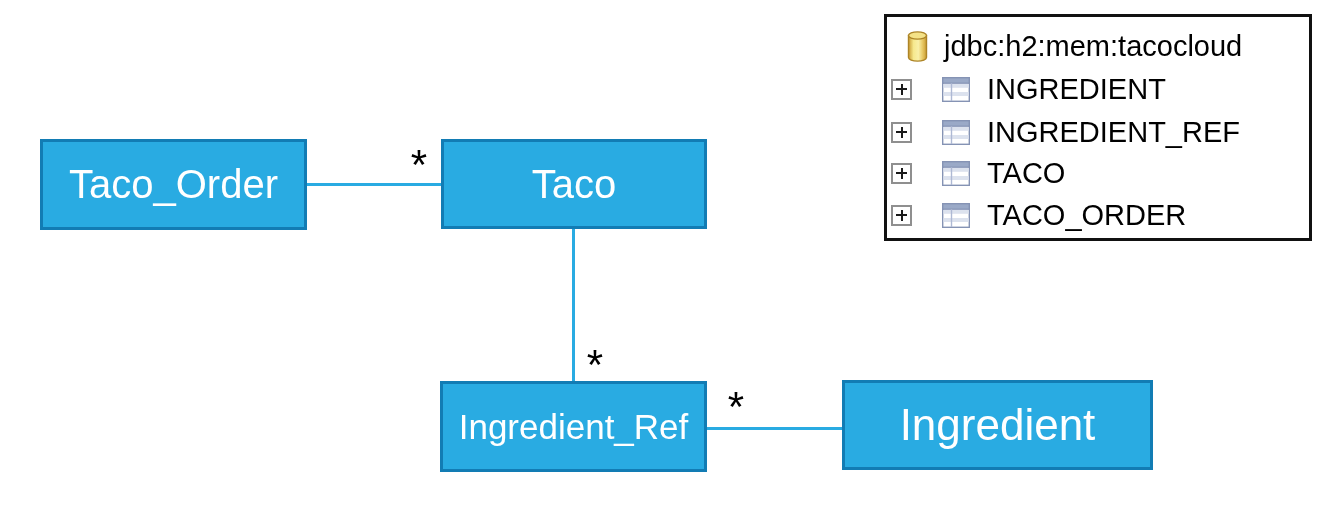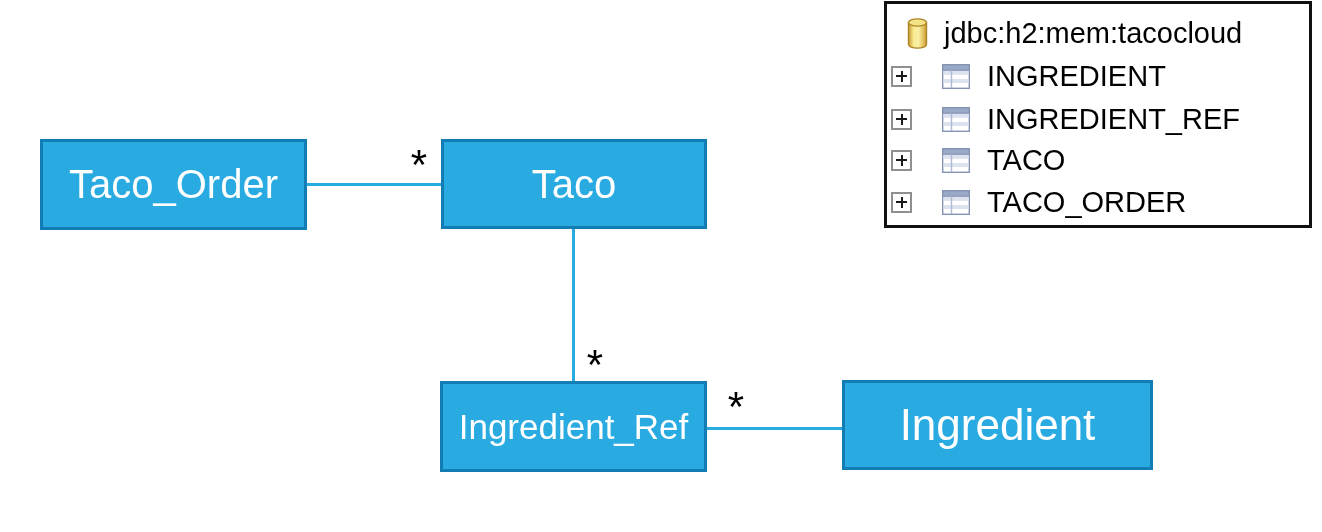--- a/index.html
+++ b/index.html
@@ -54,21 +54,21 @@
     z-index: 3;
   }
   .mult-1 { left: 403px; top: 144px; }
   .mult-2 { left: 579px; top: 344px; }
   .mult-3 { left: 720px; top: 386px; }
 
   
   .db-panel {
     position: absolute;
     left: 884px;
-    top: 1px;
+    top: 14px;
     width: 428px;
     height: 227px;
     box-sizing: border-box;
     border: 3px solid #111111;
     background: #ffffff;
     z-index: 4;
   }
   .tree-row {
     position: absolute;
     left: 0;

